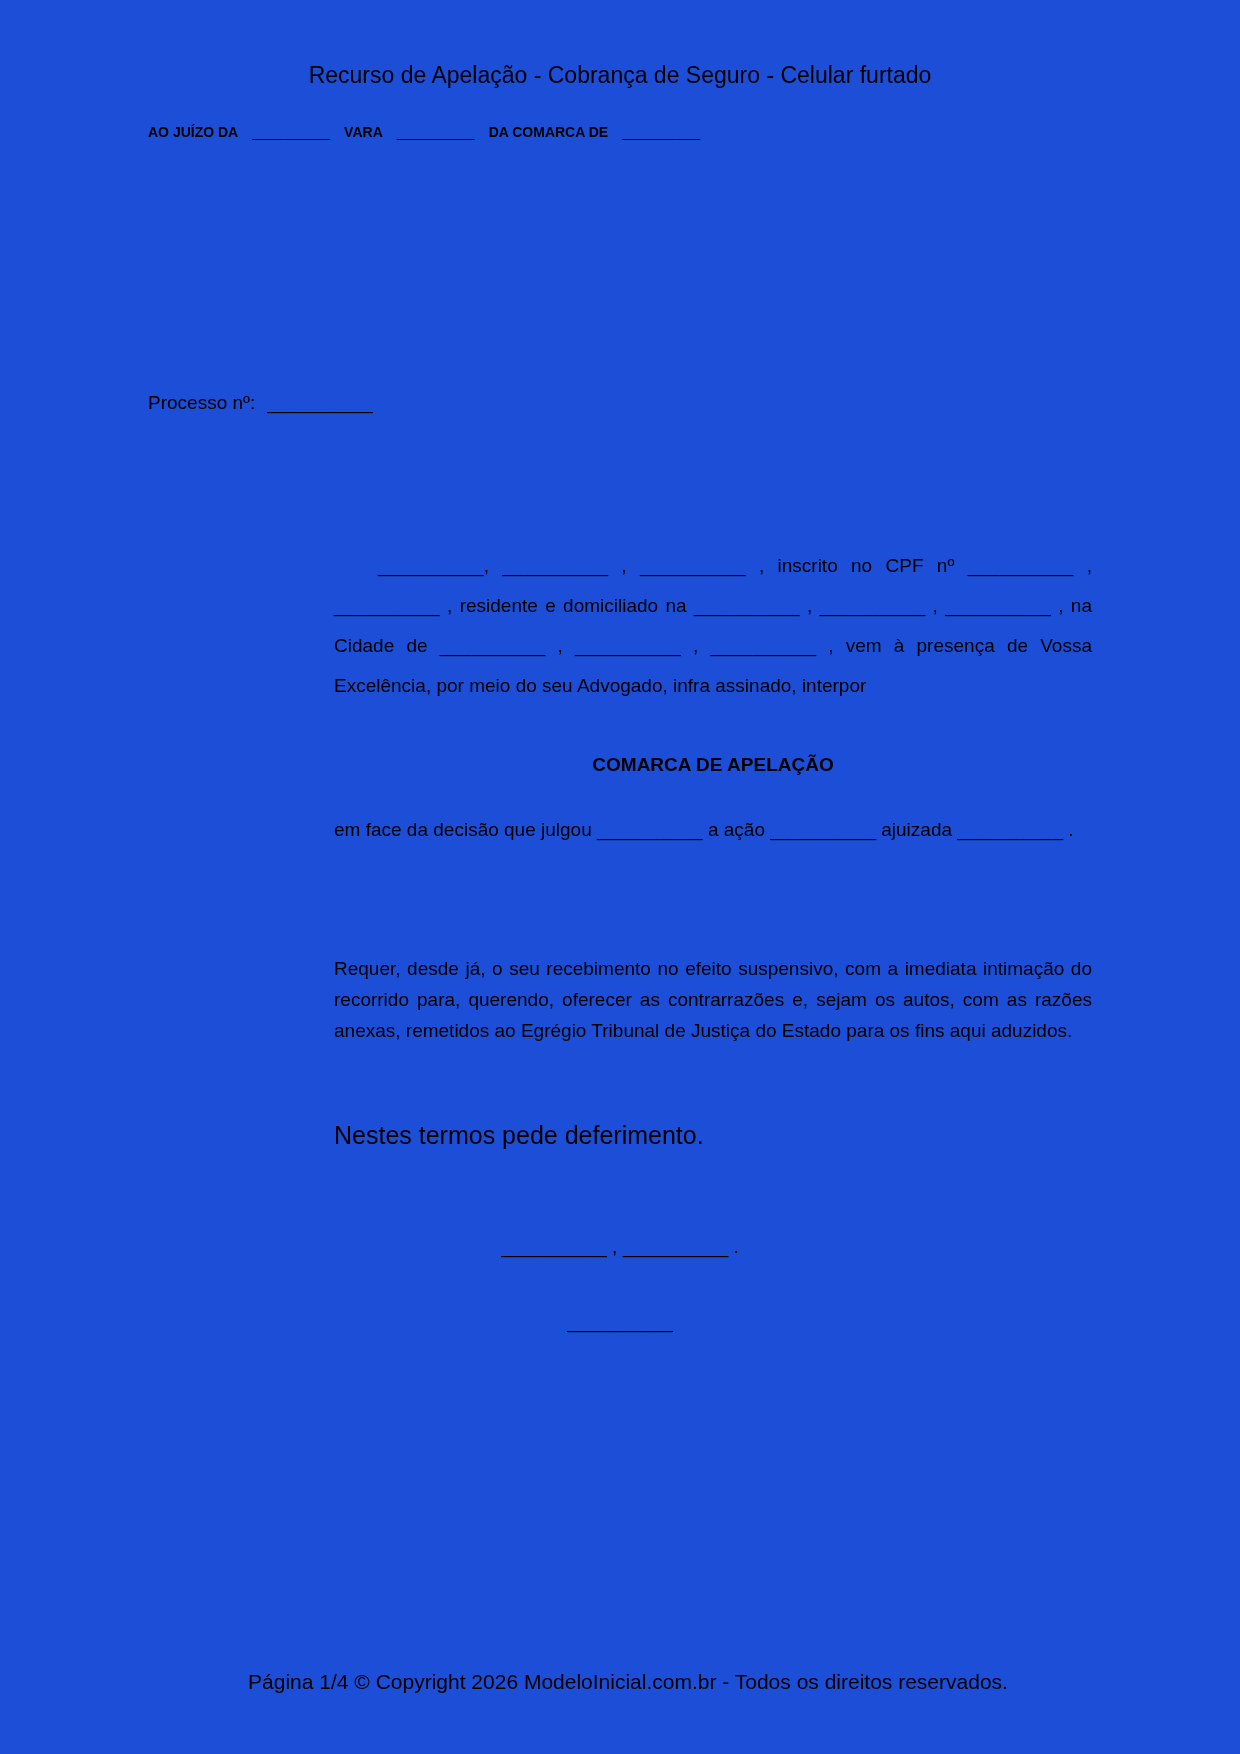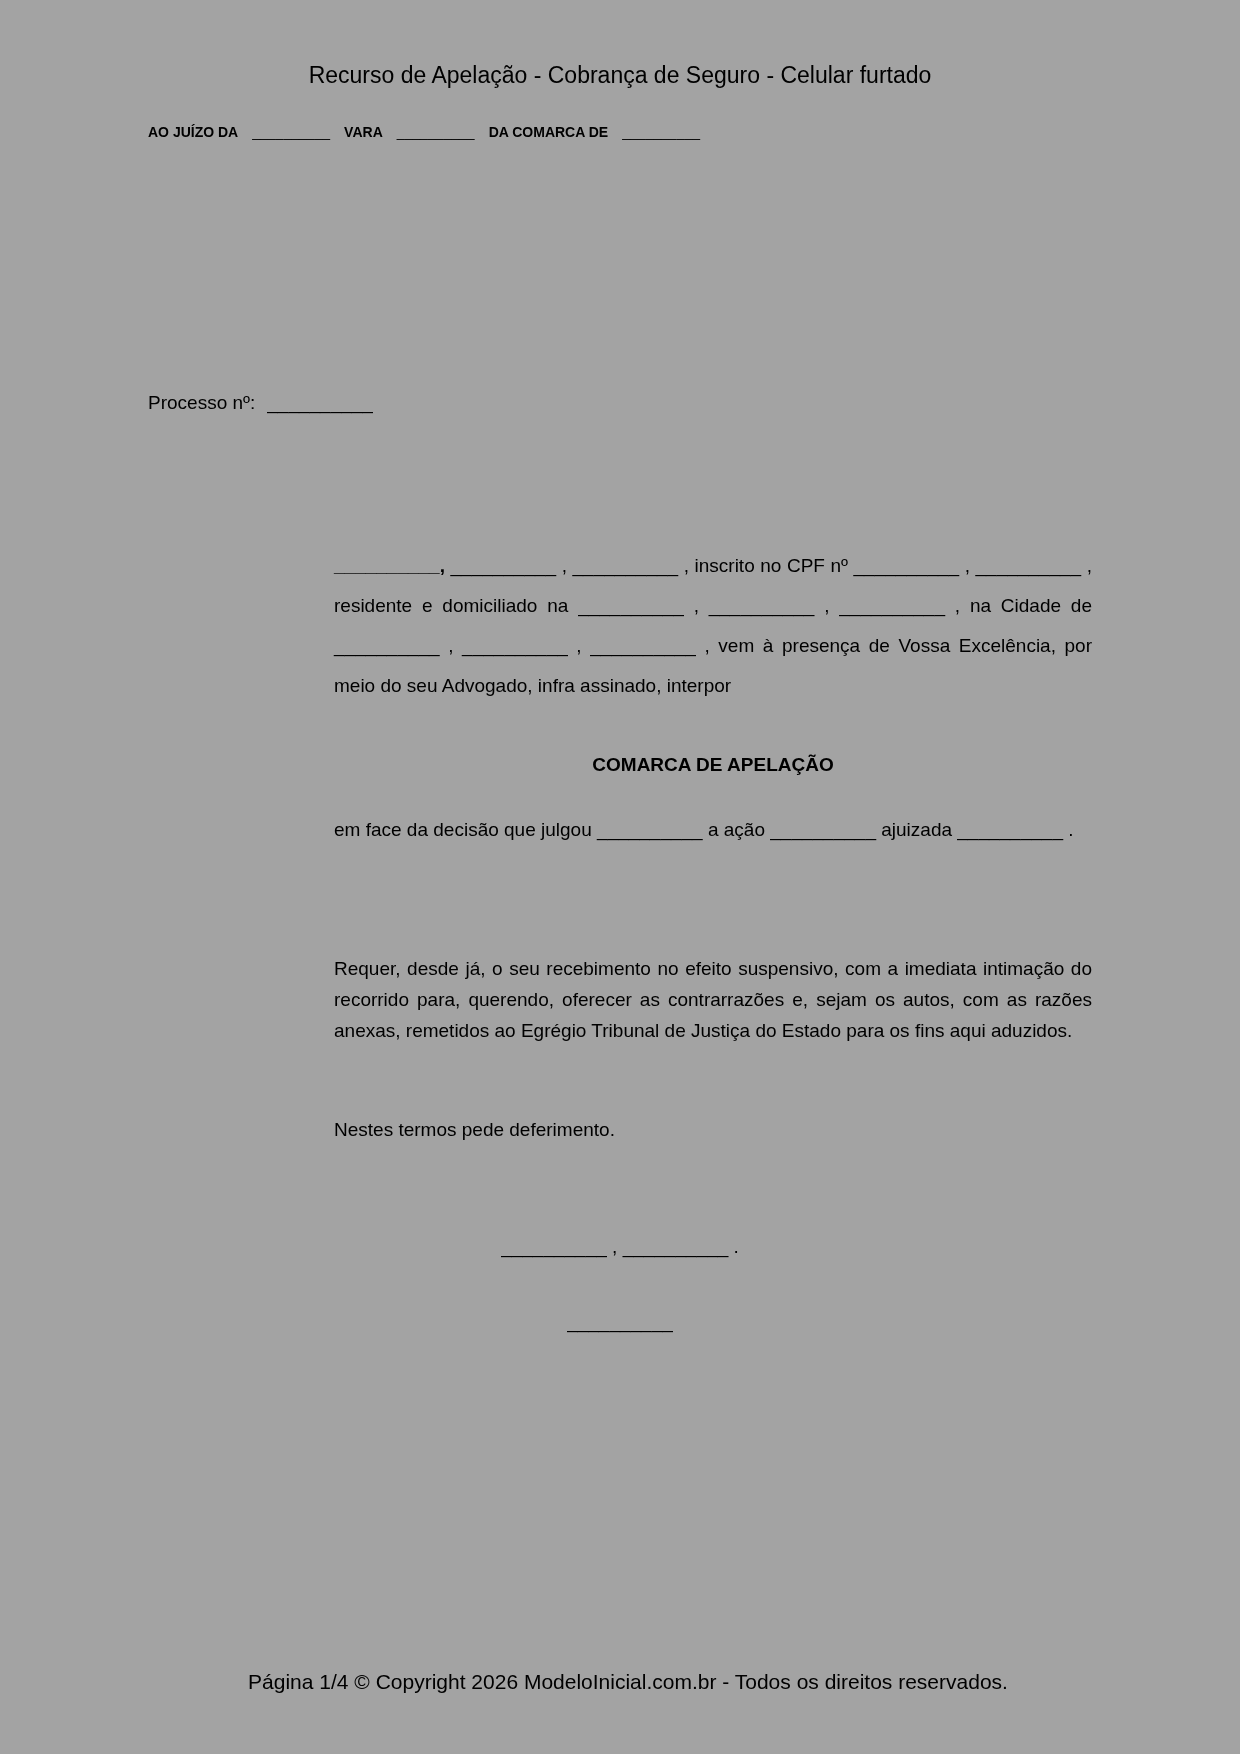--- a/index.html
+++ b/index.html
@@ -5,21 +5,21 @@
 <style>
   html, body {
     margin: 0;
     padding: 0;
     background: #ffffff;
   }
   .page {
     position: relative;
     width: 1240px;
     height: 1754px;
-    background: #a3a3a3;
+    background: #1d4ed8;
     font-family: "Liberation Sans", sans-serif;
     color: #000000;
     overflow: hidden;
   }
   .doc-title {
     position: absolute;
     top: 60px;
     left: 148px;
     width: 944px;
     text-align: center;
@@ -54,21 +54,22 @@
   .qualification {
     position: absolute;
     top: 527px;
     left: 334px;
     width: 758px;
     font-size: 19px;
     line-height: 40px;
     text-align: justify;
   }
   .qualification .party-blank {
-    font-weight: bold;
+    font-weight: normal;
+    margin-left: 44px;
   }
   .section-heading {
     position: absolute;
     top: 750px;
     left: 334px;
     width: 758px;
     text-align: center;
     font-size: 19px;
     line-height: 30px;
     font-weight: bold;
@@ -89,21 +90,21 @@
     width: 758px;
     font-size: 19px;
     line-height: 31px;
     text-align: justify;
   }
   .nestes {
     position: absolute;
     top: 1095px;
     left: 334px;
     width: 758px;
-    font-size: 19px;
+    font-size: 25px;
     line-height: 31px;
   }
   .sig-city-date {
     position: absolute;
     top: 1232px;
     left: 148px;
     width: 944px;
     text-align: center;
     font-size: 19px;
     line-height: 30px;

